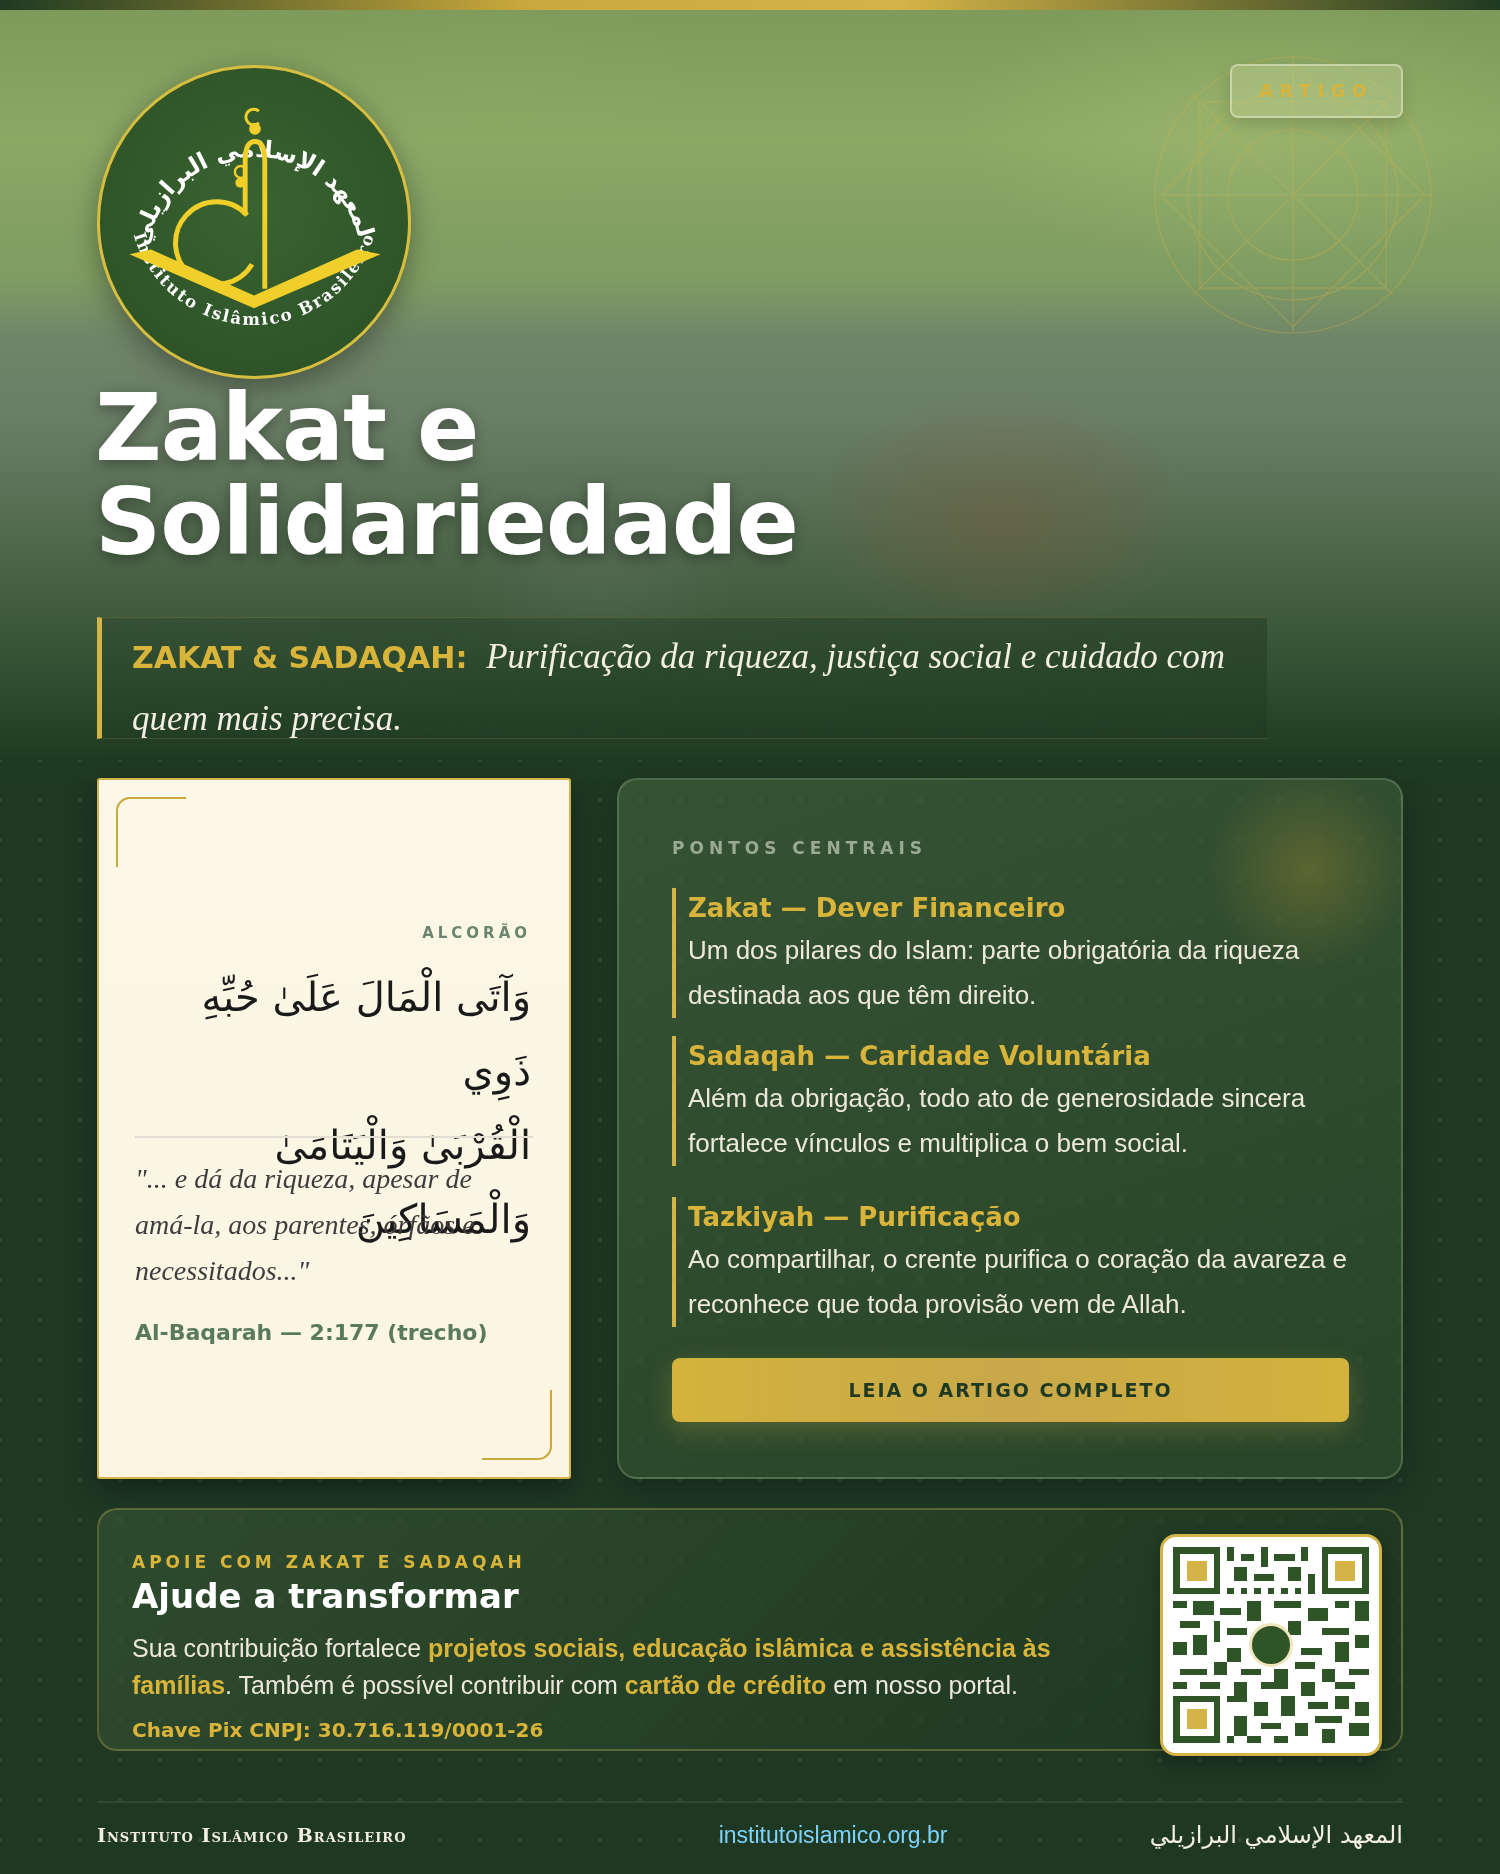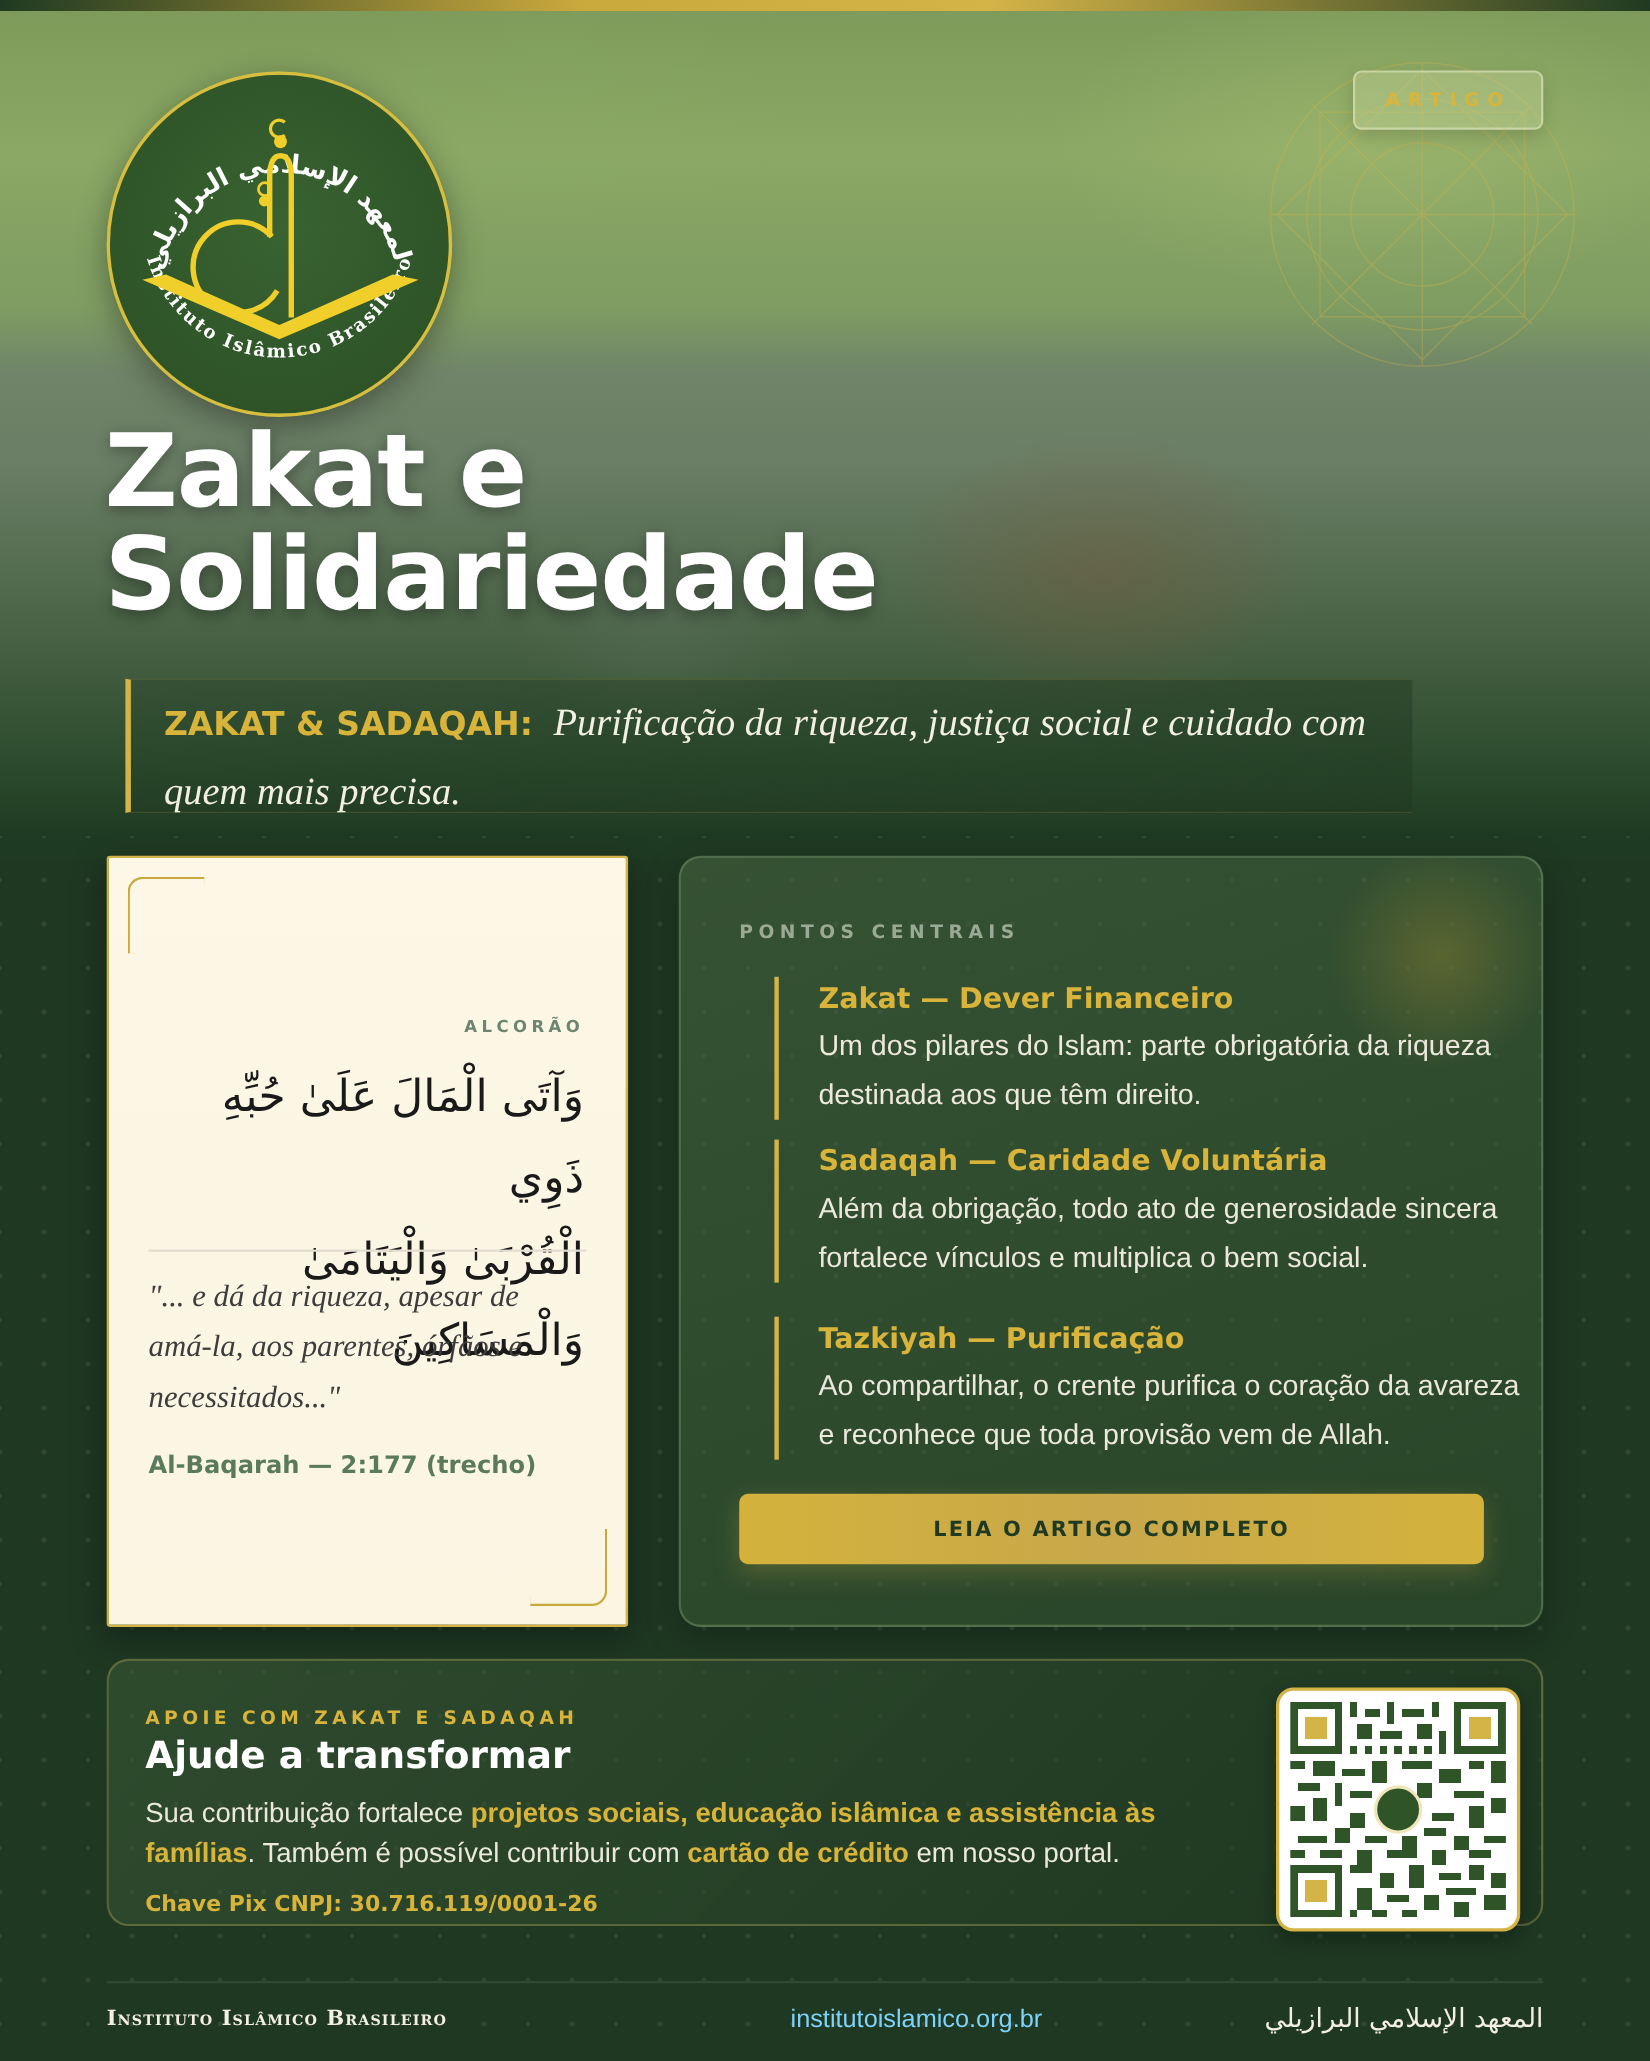--- a/index.html
+++ b/index.html
@@ -66,21 +66,21 @@
     text-shadow: 0 4px 14px rgba(0,0,0,0.35);
   }
   .subtitle {
     position: absolute; left: 97px; top: 617px; width: 1170px; height: 122px;
     border-left: 5px solid #d4b347;
     background: linear-gradient(90deg, rgba(30,55,32,0.25), rgba(30,55,32,0.45));
     border-top: 1px solid rgba(212,179,71,0.18);
     border-bottom: 1px solid rgba(212,179,71,0.18);
     padding: 8px 0 0 30px;
     font-family: "Liberation Serif", "DejaVu Serif", serif; font-style: italic;
-    font-size: 35px; line-height: 61px; color: #f3efe2; margin-left: 17px;
+    font-size: 35px; line-height: 61px; color: #f3efe2;
   }
   .subtitle .lead {
     font-family: "DejaVu Sans", sans-serif; font-style: normal; font-weight: bold;
     font-size: 30px; color: #d9b43a; margin-right: 10px;
   }
   
   .quran-card {
     position: absolute; left: 97px; top: 778px; width: 474px; height: 701px;
     background: linear-gradient(180deg, #fcf7e6, #fbf5e2);
     border: 2px solid #d4b347; border-radius: 3px;
@@ -132,21 +132,21 @@
     position: absolute; left: 580px; top: 0; width: 220px; height: 200px;
     background: radial-gradient(circle at 50% 45%, rgba(140,130,50,0.45), transparent 65%);
   }
   .points-heading {
     position: absolute; left: 53px; top: 58px;
     font-family: "DejaVu Sans", sans-serif; font-weight: bold;
     font-size: 17px; letter-spacing: 5px; color: #9aaa94;
   }
   .point {
     position: absolute; left: 53px; width: 690px;
-    border-left: 4px solid #d4b347; padding-left: 36px; margin-left: 32px;
+    border-left: 4px solid #d4b347; padding-left: 12px;
   }
   .point-title {
     font-family: "DejaVu Sans", sans-serif; font-weight: bold;
     font-size: 26px; line-height: 40px; color: #d9b43a;
   }
   .point-body {
     font-family: Liberation Sans, sans-serif;
     font-size: 26px; line-height: 45px; color: #ece8dc;
   }
   .cta {

